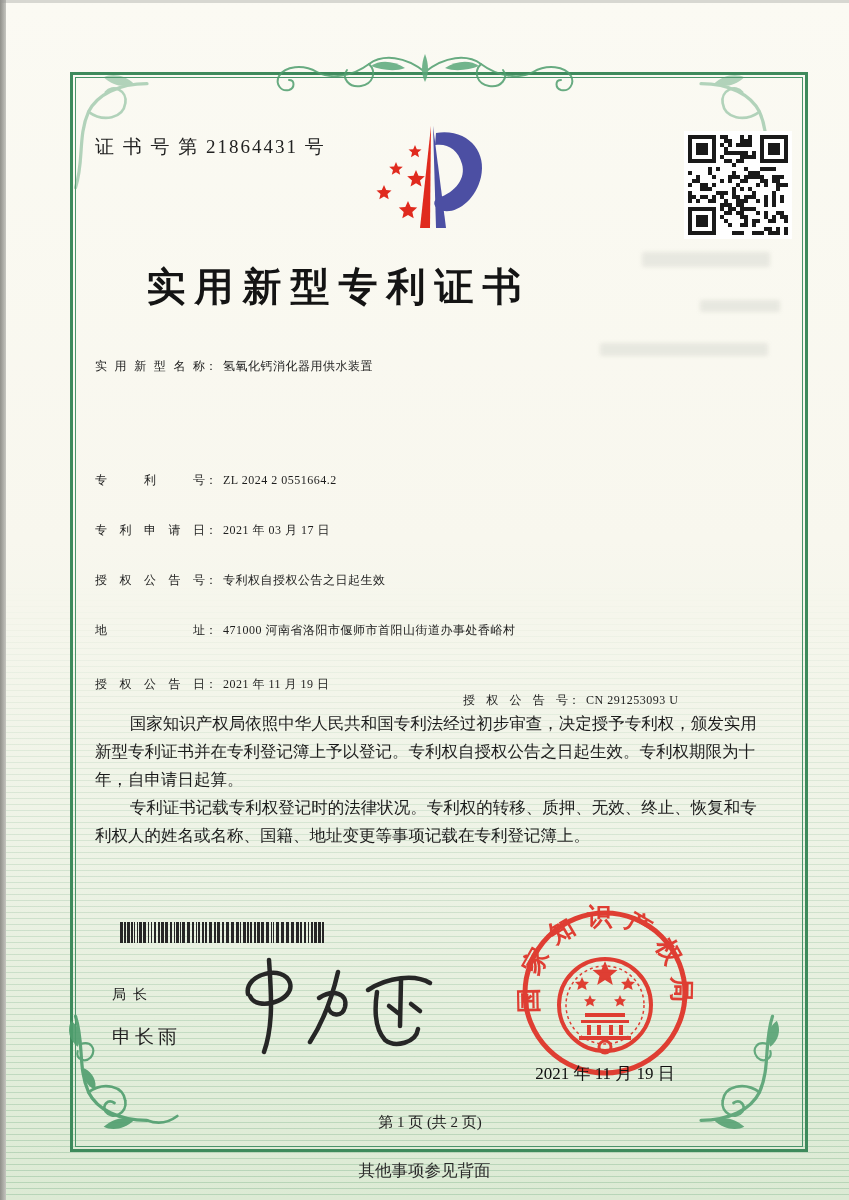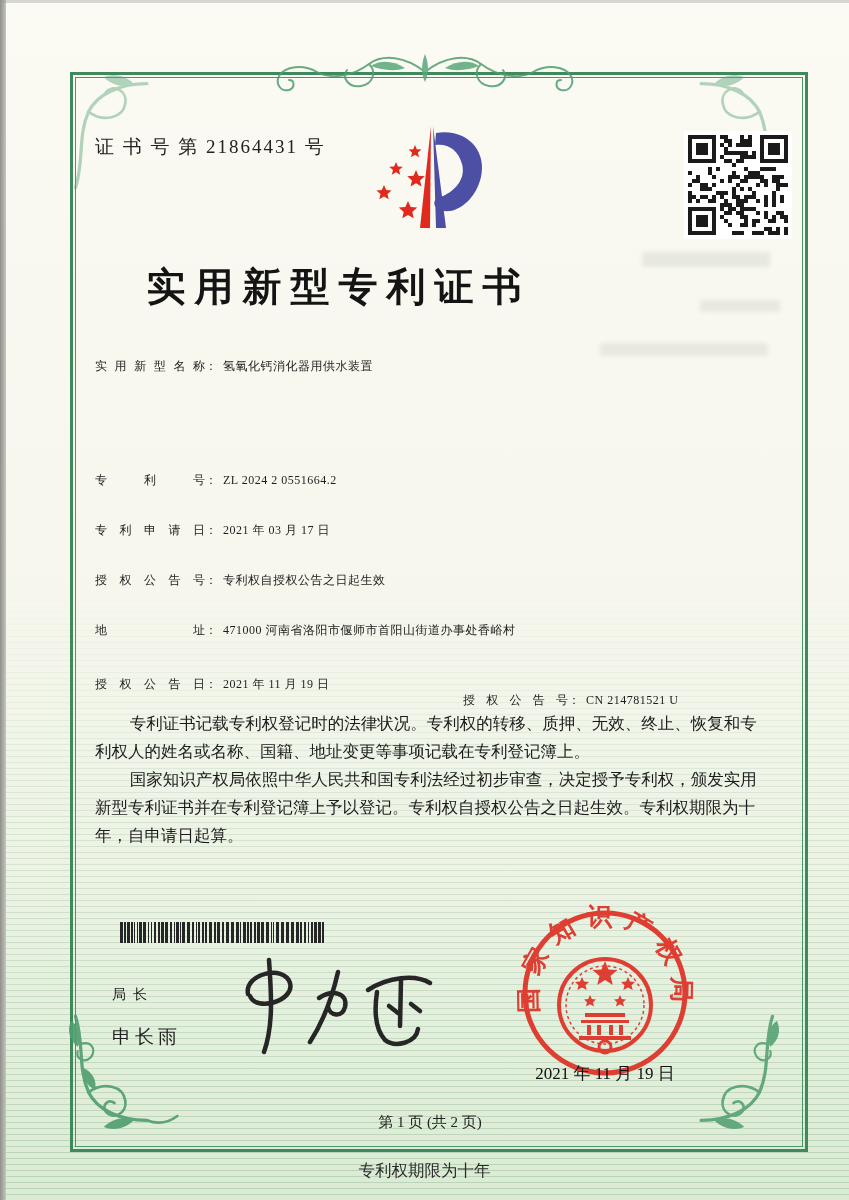--- a/index.html
+++ b/index.html
@@ -346,27 +346,27 @@
   </div>
   <div class="frow" style="top:572px">
     <span class="flabel">授权公告号</span><span class="fcolon">：</span><span class="fvalue">专利权自授权公告之日起生效</span>
   </div>
   <div class="frow" style="top:622px">
     <span class="flabel">地址</span><span class="fcolon">：</span><span class="fvalue">471000 河南省洛阳市偃师市首阳山街道办事处香峪村</span>
   </div>
   <div class="frow" style="top:676px">
     <span class="flabel">授权公告日</span><span class="fcolon">：</span><span class="fvalue">2021 年 11 月 19 日</span>
     <span class="grant2">
-      <span class="flabel2">授权公告号</span><span class="fcolon">：</span><span class="fvalue">CN 214781521 U</span>
+      <span class="flabel2">授权公告号</span><span class="fcolon">：</span><span class="fvalue">CN 291253093 U</span>
     </span>
   </div>
 
   <div class="paras">
+    <p>国家知识产权局依照中华人民共和国专利法经过初步审查，决定授予专利权，颁发实用新型专利证书并在专利登记簿上予以登记。专利权自授权公告之日起生效。专利权期限为十年，自申请日起算。</p>
     <p>专利证书记载专利权登记时的法律状况。专利权的转移、质押、无效、终止、恢复和专利权人的姓名或名称、国籍、地址变更等事项记载在专利登记簿上。</p>
-    <p>国家知识产权局依照中华人民共和国专利法经过初步审查，决定授予专利权，颁发实用新型专利证书并在专利登记簿上予以登记。专利权自授权公告之日起生效。专利权期限为十年，自申请日起算。</p>
   </div>
 
   <div class="barcode" id="barcode"><svg width="212" height="21">
         <rect x="0" y="0" width="3" height="21" fill="#262626"></rect>
         <rect x="4" y="0" width="2" height="21" fill="#262626"></rect>
         <rect x="7" y="0" width="3" height="21" fill="#262626"></rect>
         <rect x="11" y="0" width="2" height="21" fill="#262626"></rect>
         <rect x="14" y="0" width="1" height="21" fill="#262626"></rect>
         <rect x="17" y="0" width="1" height="21" fill="#262626"></rect>
         <rect x="19" y="0" width="3" height="21" fill="#262626"></rect>
@@ -458,14 +458,14 @@
       <rect x="85" y="122" width="4" height="10" stroke="none"></rect>
       <rect x="97" y="122" width="4" height="10" stroke="none"></rect>
       <rect x="107" y="122" width="4" height="10" stroke="none"></rect>
       <rect x="67" y="133" width="52" height="4" stroke="none"></rect>
       <circle cx="93" cy="144" r="6" fill="none" stroke-width="3"></circle>
     </g>
   </svg>
   <div class="seal-date">2021 年 11 月 19 日</div>
 
   <div class="page-num">第 1 页 (共 2 页)</div>
-  <div class="back-note">专利权期限为十年</div>
+  <div class="back-note">其他事项参见背面</div>
 </div>
 
 </body></html>

